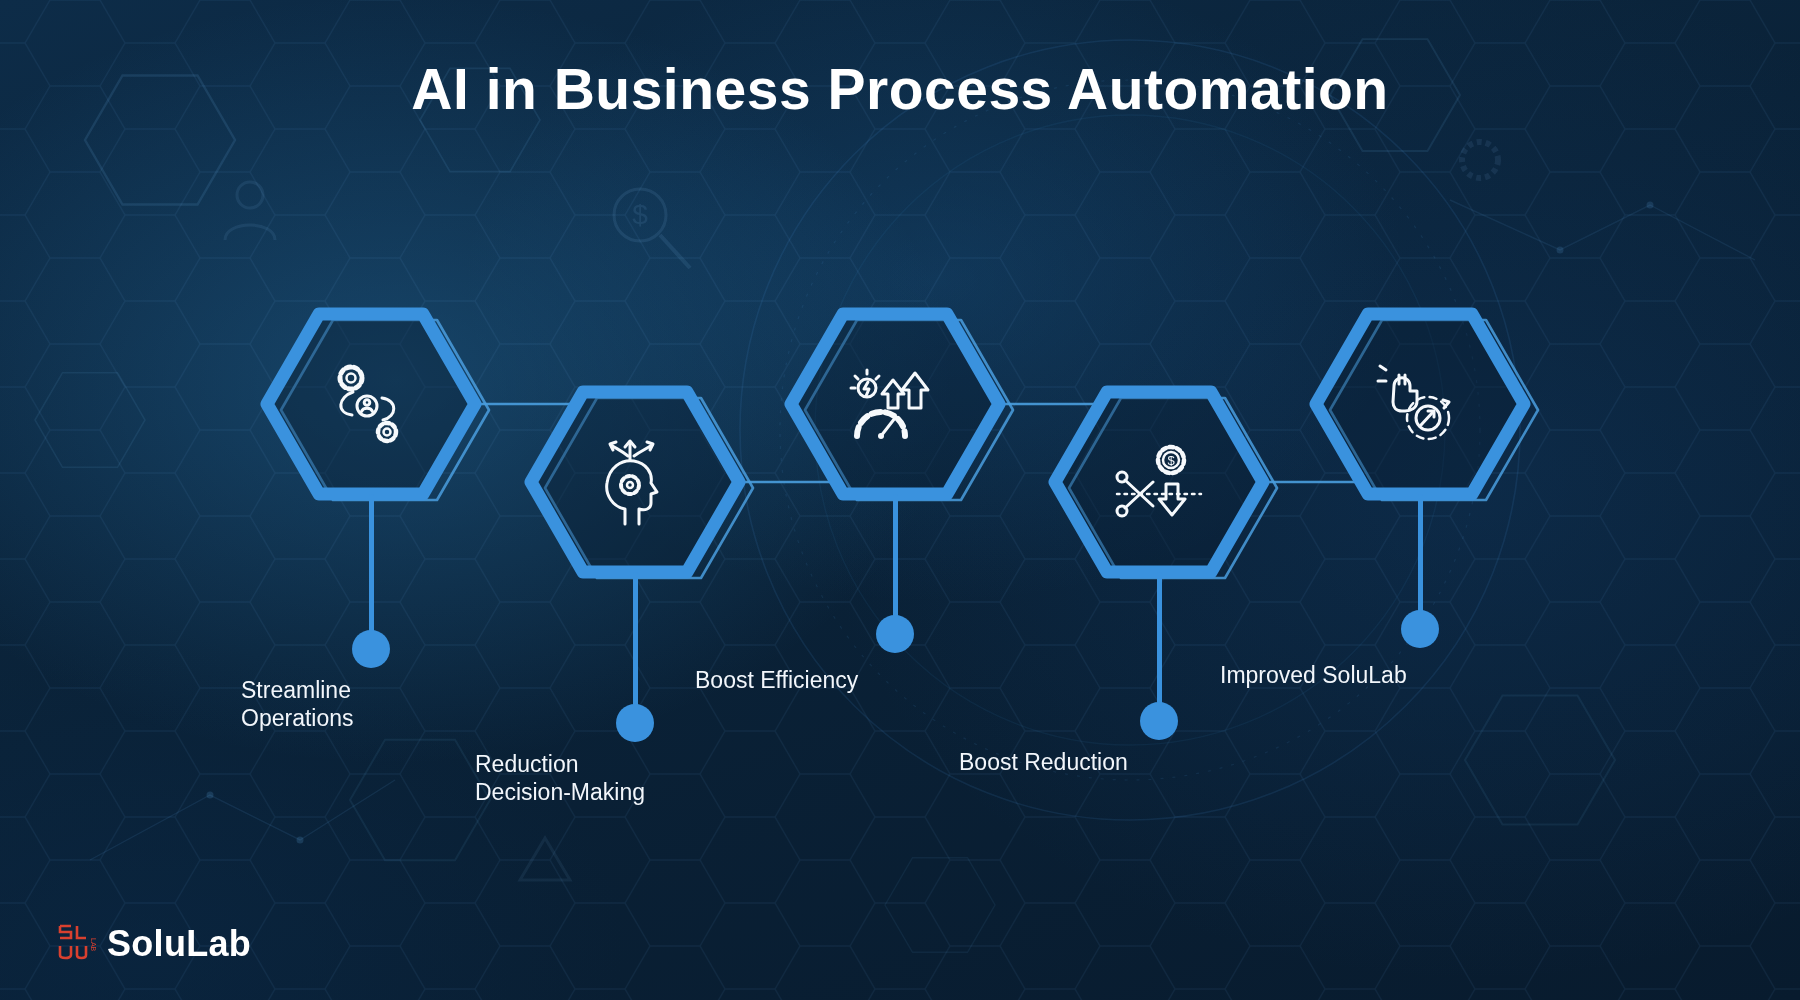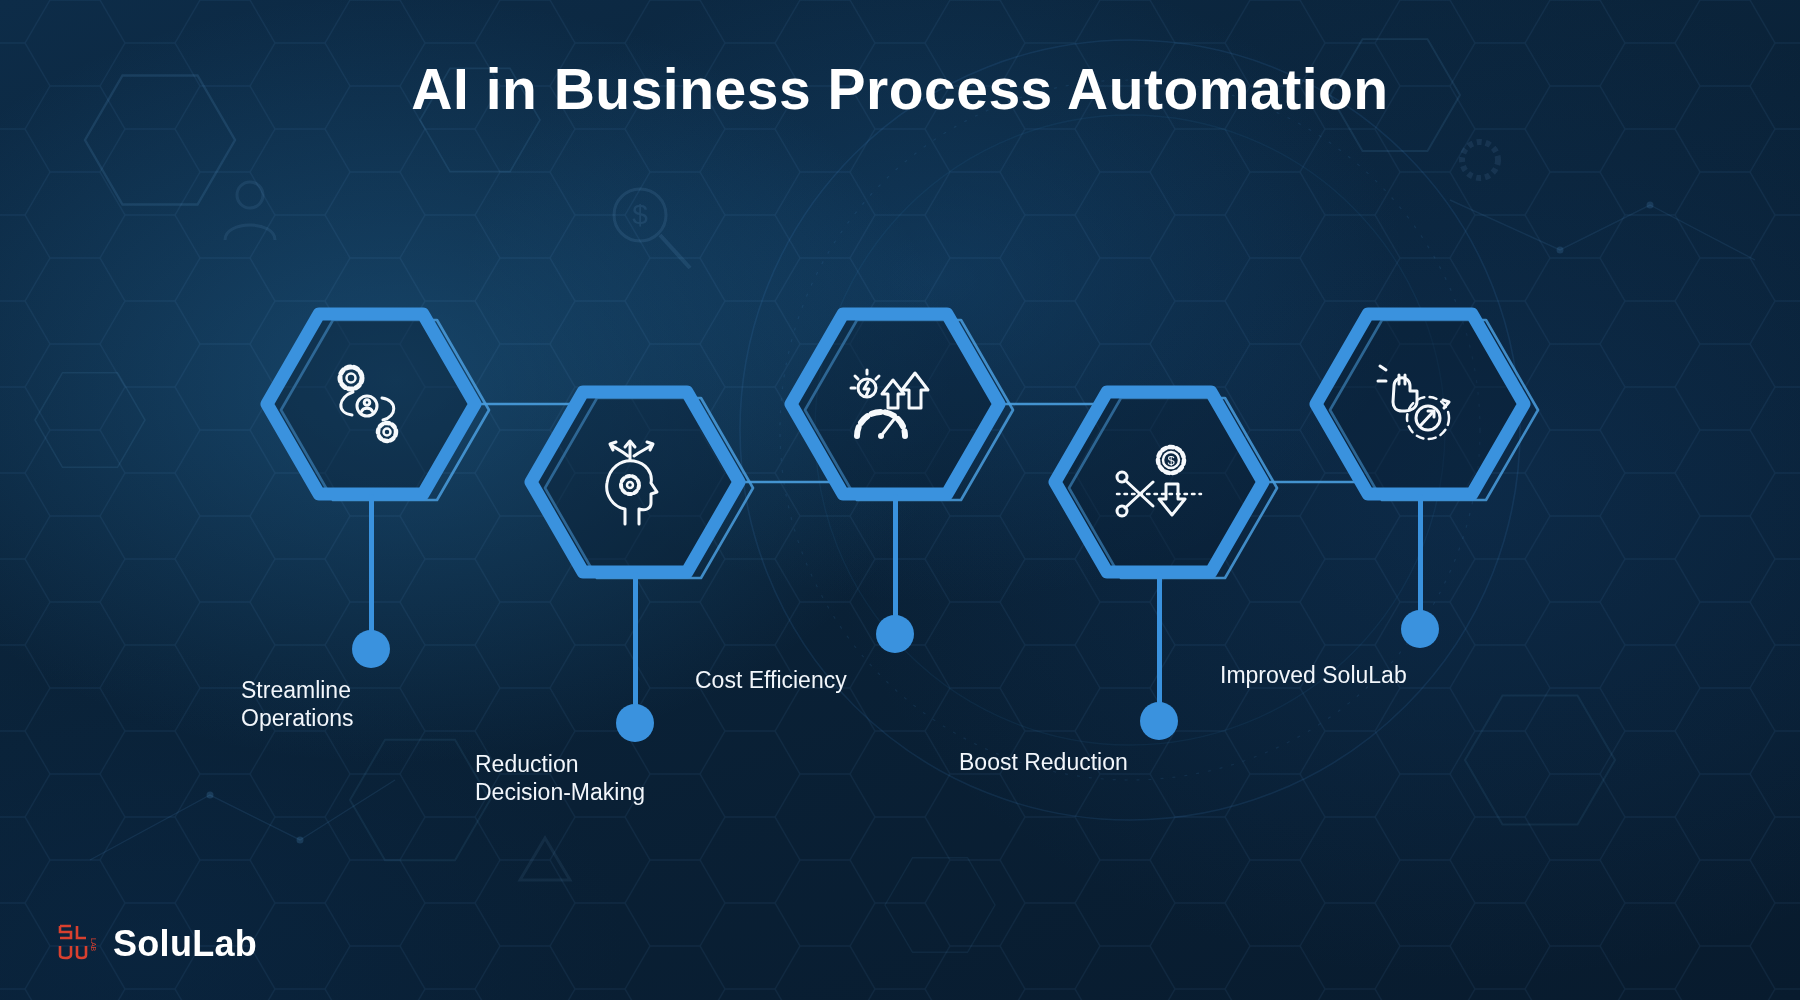--- a/index.html
+++ b/index.html
@@ -20,21 +20,21 @@
     color:#ffffff;font-size:57px;font-weight:bold;letter-spacing:.5px;
   }
   .node{position:absolute;z-index:2;}
   .hexsvg{position:absolute;}
   .stem{position:absolute;width:5px;background:#3a92de;border-radius:3px;z-index:2;}
   .dot{position:absolute;width:38px;height:38px;border-radius:50%;background:#3a92de;z-index:2;}
   .label{
     position:absolute;z-index:3;color:#f2f6fb;font-size:23px;line-height:1.22;
     text-align:left;white-space:pre-line;
   }
-  .brand{position:absolute;left:57px;top:922px;display:flex;align-items:center;gap:12px;z-index:3;}
+  .brand{position:absolute;left:57px;top:922px;display:flex;align-items:center;gap:6px;z-index:3;}
   .brand-text{color:#ffffff;font-size:36px;font-weight:bold;letter-spacing:.3px;}
 </style>
 </head>
 <body>
 
 <div id="canvas">
 
   <svg class="bg-art" width="1800" height="1000">
     <defs>
       <pattern id="hexpat" width="150" height="86" patternUnits="userSpaceOnUse">
@@ -161,21 +161,21 @@
           <circle cx="22" cy="34" r="9"></circle>
           <polyline points="23,28 19,35 24,35 21,42"></polyline>
           <path d="M22,20 V16 M10,34 H6 M13,25 L10,22 M31,25 L34,22"></path>
           <path d="M43,54 V40 H37 L48,26 L59,40 H53 V54 Z"></path>
           <path d="M64,54 V36 H57 L70,19 L83,36 H76 V54 Z"></path>
         </g>
       </svg>
     </svg>
     <div class="stem" style="left:893px;top:494px;height:143px;"></div>
     <div class="dot" style="left:876px;top:615px;"></div>
-    <div class="label" style="left:695px;top:666px;width:400px;">Cost Efficiency</div>
+    <div class="label" style="left:695px;top:666px;width:400px;">Boost Efficiency</div>
   </div>
 
   <div class="node">
     <svg class="hexsvg" style="left:1037px;top:368px;" width="264" height="238">
       <g transform="translate(14,6)">
         <path d="M18,114 L70,24 L174,24 L226,114 L174,204 L70,204 Z" fill="none" stroke="#4a9ede" stroke-width="2.6" opacity="0.85" stroke-linejoin="round"></path>
       </g>
       <path d="M18,114 L70,24 L174,24 L226,114 L174,204 L70,204 Z" fill="rgba(8,28,48,0.35)" stroke="#3a92de" stroke-width="13" stroke-linejoin="round"></path>
       <svg x="72" y="64" width="100" height="100" viewBox="0 0 100 100">
         <g fill="none" stroke="#f6f9fc" stroke-width="3" stroke-linecap="round" stroke-linejoin="round">

